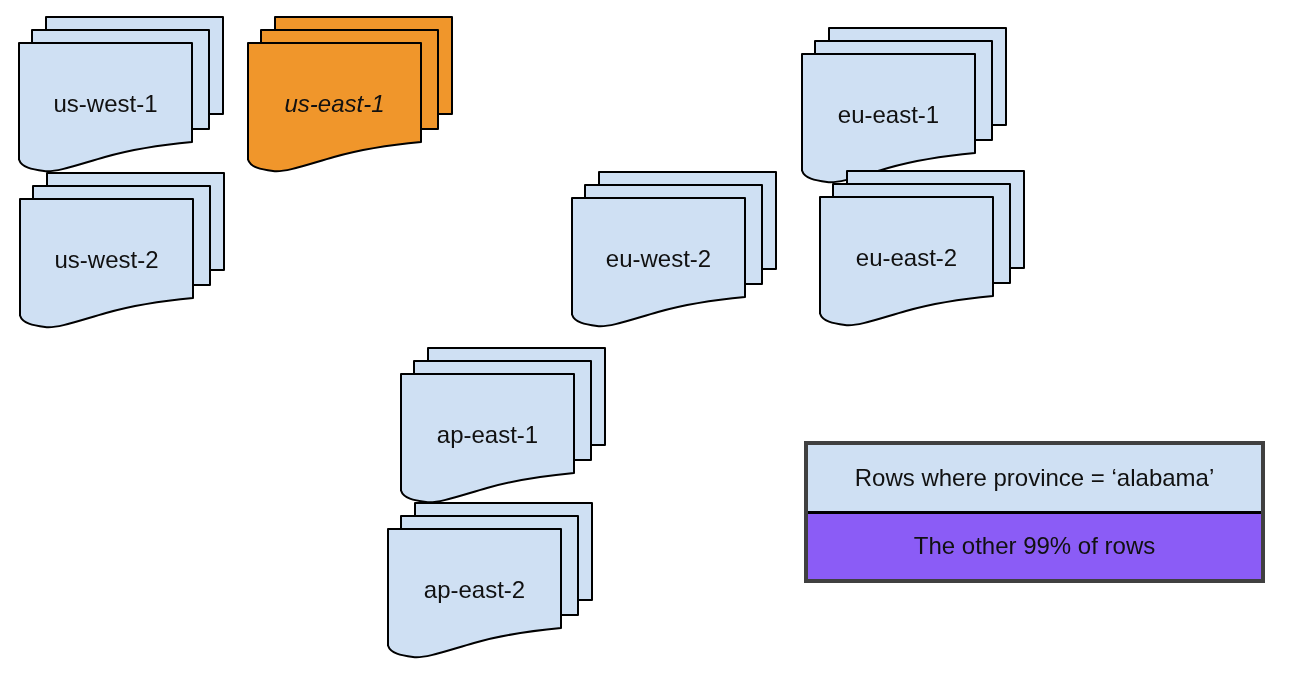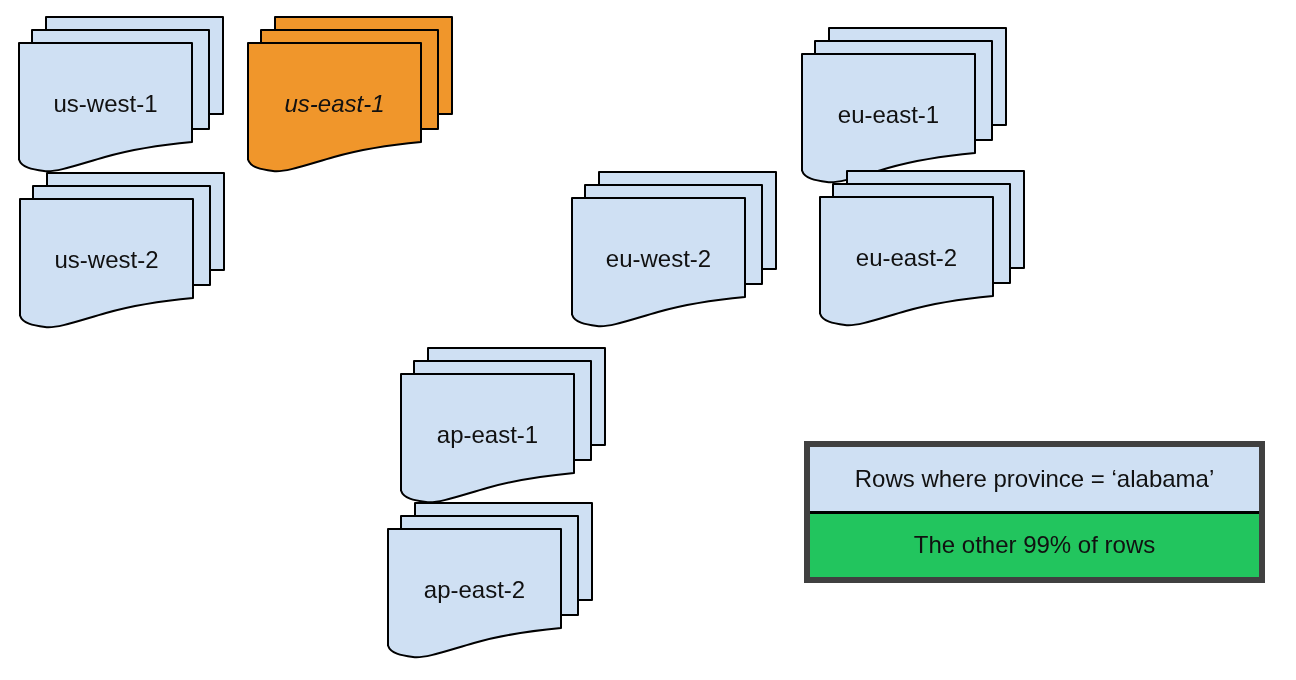--- a/index.html
+++ b/index.html
@@ -34,21 +34,21 @@
     font-size: 24px;
     fill: #111111;
     stroke: none;
   }
   .legend {
     position: absolute;
     left: 804px;
     top: 441px;
     width: 461px;
     height: 142px;
-    border: 6px solid #404040;
+    border: 4px solid #404040;
     box-sizing: border-box;
     display: flex;
     flex-direction: column;
   }
   .legend-row {
     flex: 1 1 0;
     display: flex;
     align-items: center;
     justify-content: center;
     font-size: 24px;
@@ -60,21 +60,21 @@
 </style>
 </head>
 <body>
 
 <div id="canvas" style="background: rgb(255, 255, 255);">
 
   <div class="legend">
     <div class="legend-row" style="background-color: rgb(207, 224, 243);">
       <span>Rows where province = ‘alabama’</span>
     </div>
-    <div class="legend-row" style="background-color: #22c55e;">
+    <div class="legend-row" style="background-color: #8b5cf6;">
       <span>The other 99% of rows</span>
     </div>
   </div>
 
 <div class="stack" style="left: 19px; top: 16px;">
       <svg viewBox="0 0 206 158" width="206" height="158">
         <rect class="page page-back" x="27" y="1" width="177" height="97" style="fill: rgb(207, 224, 243);"></rect>
         <rect class="page page-mid" x="13" y="14" width="177" height="99" style="fill: rgb(207, 224, 243);"></rect>
         <path class="page page-front" d="M 0,27 L 173,27 L 173,126
                  C 146,128.5 114,133 86,141

